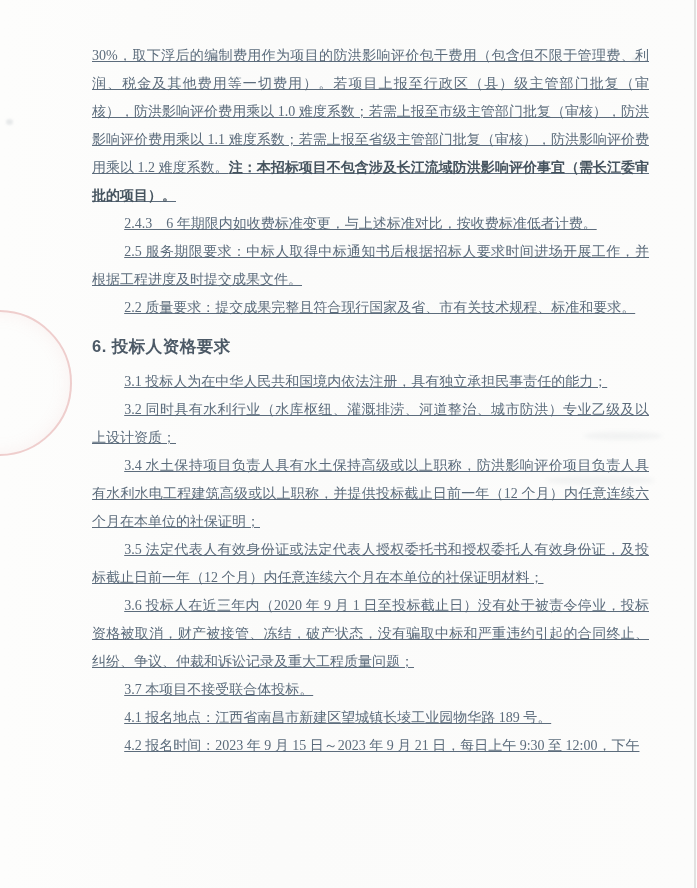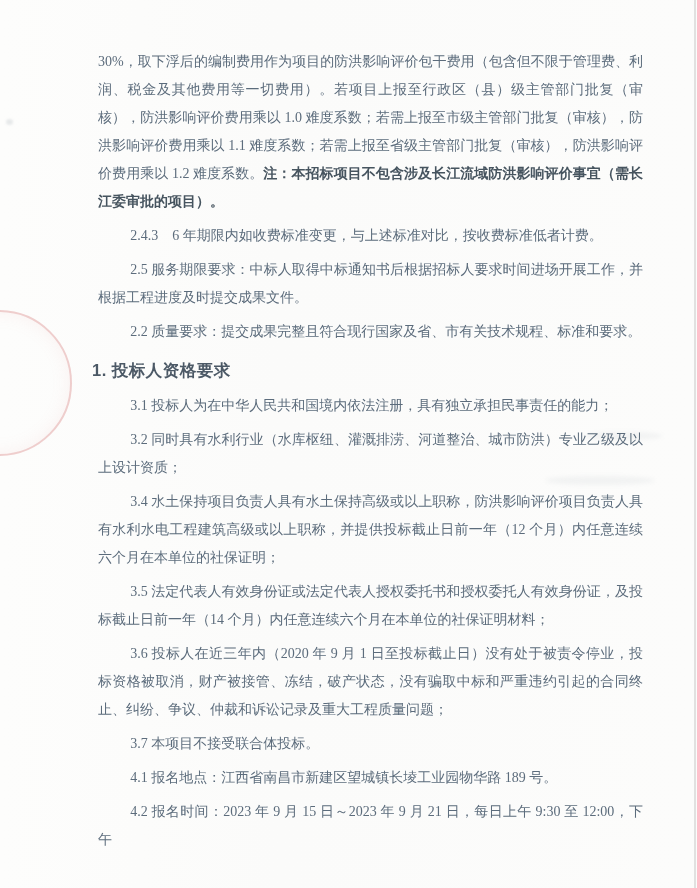--- a/index.html
+++ b/index.html
@@ -49,21 +49,22 @@
 
   .content {
     position: relative;
     padding: 42px 48px 0 92px;
     color: #5c6c7c;
     font-size: 14px;
     line-height: 28px;
     text-align: justify;
   }
   p.clause {
-    margin: 6px;
+    margin: 0;
+    text-decoration: underline;
   }
   p.indent {
     text-indent: 2.3em;
   }
   .note-bold {
     font-weight: bold;
     color: #46545f;
   }
   h3.doc-heading {
     margin: 10px 0 8px 0;
@@ -89,26 +90,26 @@
   <div class="scan-edge-line"></div>
 
   <div class="content">
 
     <p class="clause"><span>30%，取下浮后的编制费用作为项目的防洪影响评价包干费用（包含但不限于管理费、利润、税金及其他费用等一切费用）。若项目上报至行政区（县）级主管部门批复（审核），防洪影响评价费用乘以 1.0 难度系数；若需上报至市级主管部门批复（审核），防洪影响评价费用乘以 1.1 难度系数；若需上报至省级主管部门批复（审核），防洪影响评价费用乘以 1.2 难度系数。</span><span class="note-bold">注：本招标项目不包含涉及长江流域防洪影响评价事宜（需长江委审批的项目）。</span></p>
 
     <p class="clause indent">2.4.3　6 年期限内如收费标准变更，与上述标准对比，按收费标准低者计费。</p>
     <p class="clause indent">2.5 服务期限要求：中标人取得中标通知书后根据招标人要求时间进场开展工作，并根据工程进度及时提交成果文件。</p>
     <p class="clause indent">2.2 质量要求：提交成果完整且符合现行国家及省、市有关技术规程、标准和要求。</p>
 
-    <h3 class="doc-heading">1. 投标人资格要求</h3>
+    <h3 class="doc-heading">6. 投标人资格要求</h3>
 
     <p class="clause indent">3.1 投标人为在中华人民共和国境内依法注册，具有独立承担民事责任的能力；</p>
     <p class="clause indent">3.2 同时具有水利行业（水库枢纽、灌溉排涝、河道整治、城市防洪）专业乙级及以上设计资质；</p>
     <p class="clause indent">3.4 水土保持项目负责人具有水土保持高级或以上职称，防洪影响评价项目负责人具有水利水电工程建筑高级或以上职称，并提供投标截止日前一年（12 个月）内任意连续六个月在本单位的社保证明；</p>
-    <p class="clause indent">3.5 法定代表人有效身份证或法定代表人授权委托书和授权委托人有效身份证，及投标截止日前一年（14 个月）内任意连续六个月在本单位的社保证明材料；</p>
+    <p class="clause indent">3.5 法定代表人有效身份证或法定代表人授权委托书和授权委托人有效身份证，及投标截止日前一年（12 个月）内任意连续六个月在本单位的社保证明材料；</p>
     <p class="clause indent">3.6 投标人在近三年内（2020 年 9 月 1 日至投标截止日）没有处于被责令停业，投标资格被取消，财产被接管、冻结，破产状态，没有骗取中标和严重违约引起的合同终止、纠纷、争议、仲裁和诉讼记录及重大工程质量问题；</p>
     <p class="clause indent">3.7 本项目不接受联合体投标。</p>
 
 
     <p class="clause indent">4.1 报名地点：江西省南昌市新建区望城镇长堎工业园物华路 189 号。</p>
     <p class="clause indent">4.2 报名时间：2023 年 9 月 15 日～2023 年 9 月 21 日，每日上午 9:30 至 12:00，下午</p>
 
   </div>
 </div>
 

